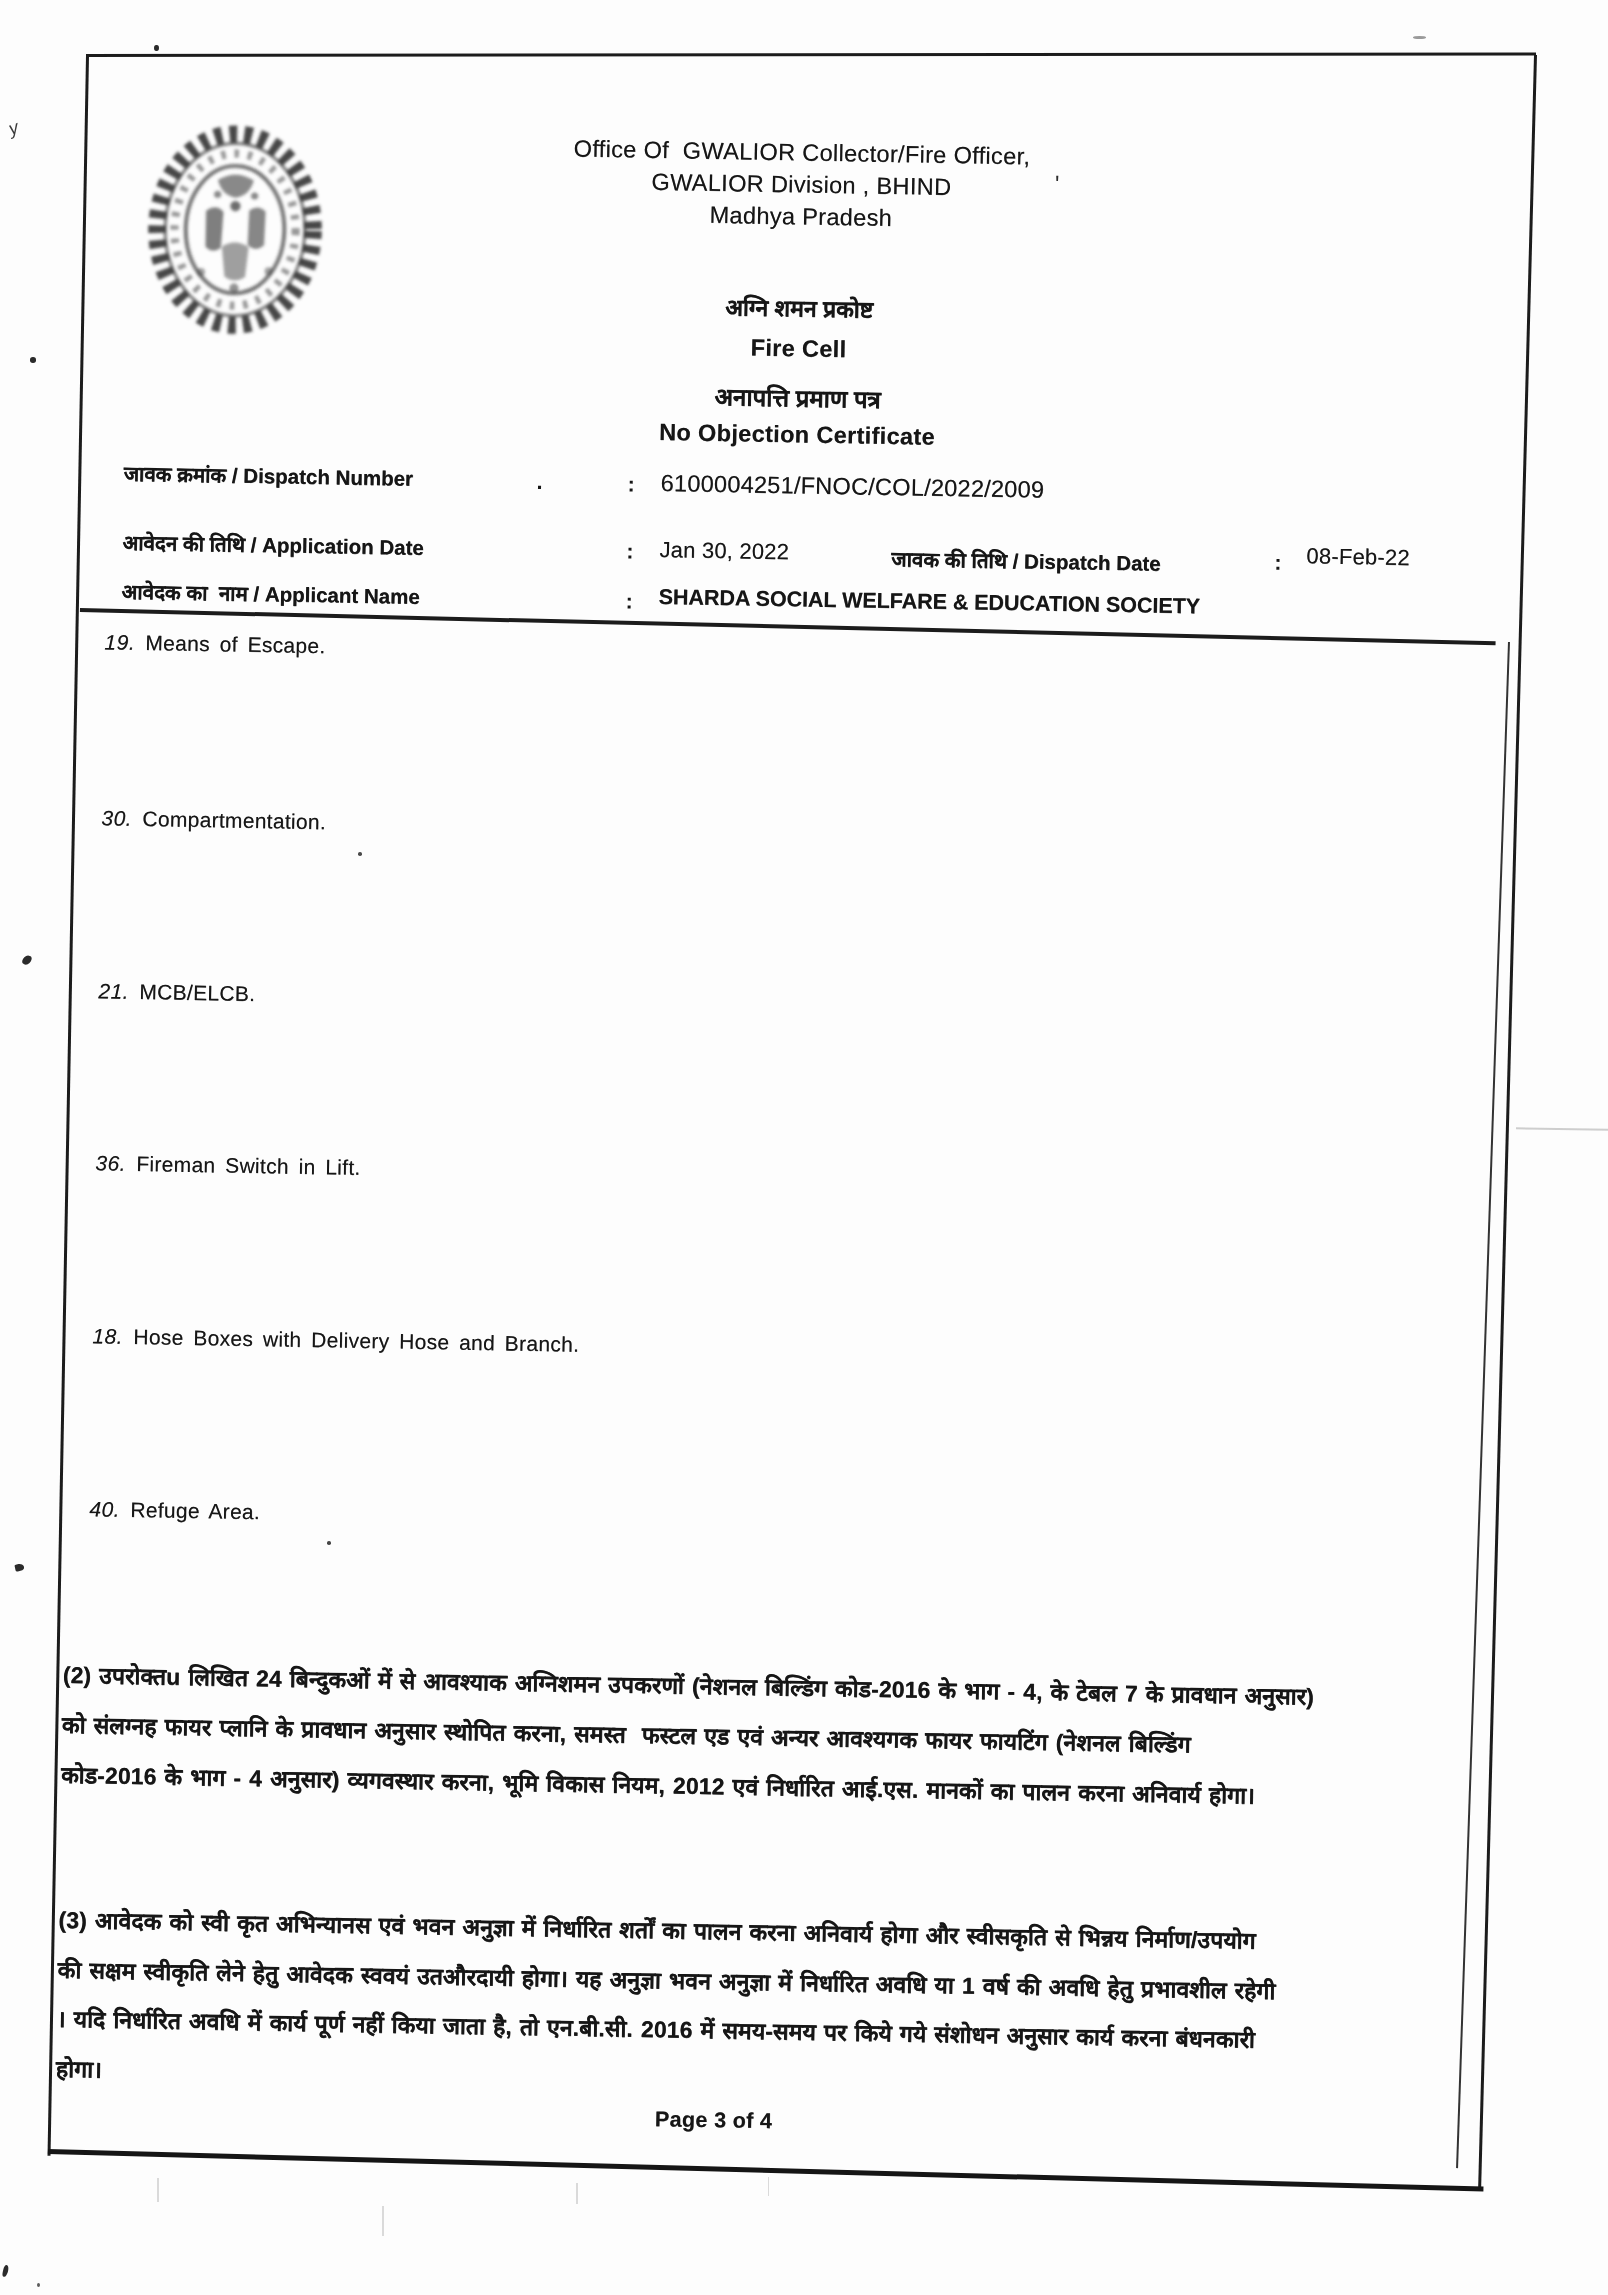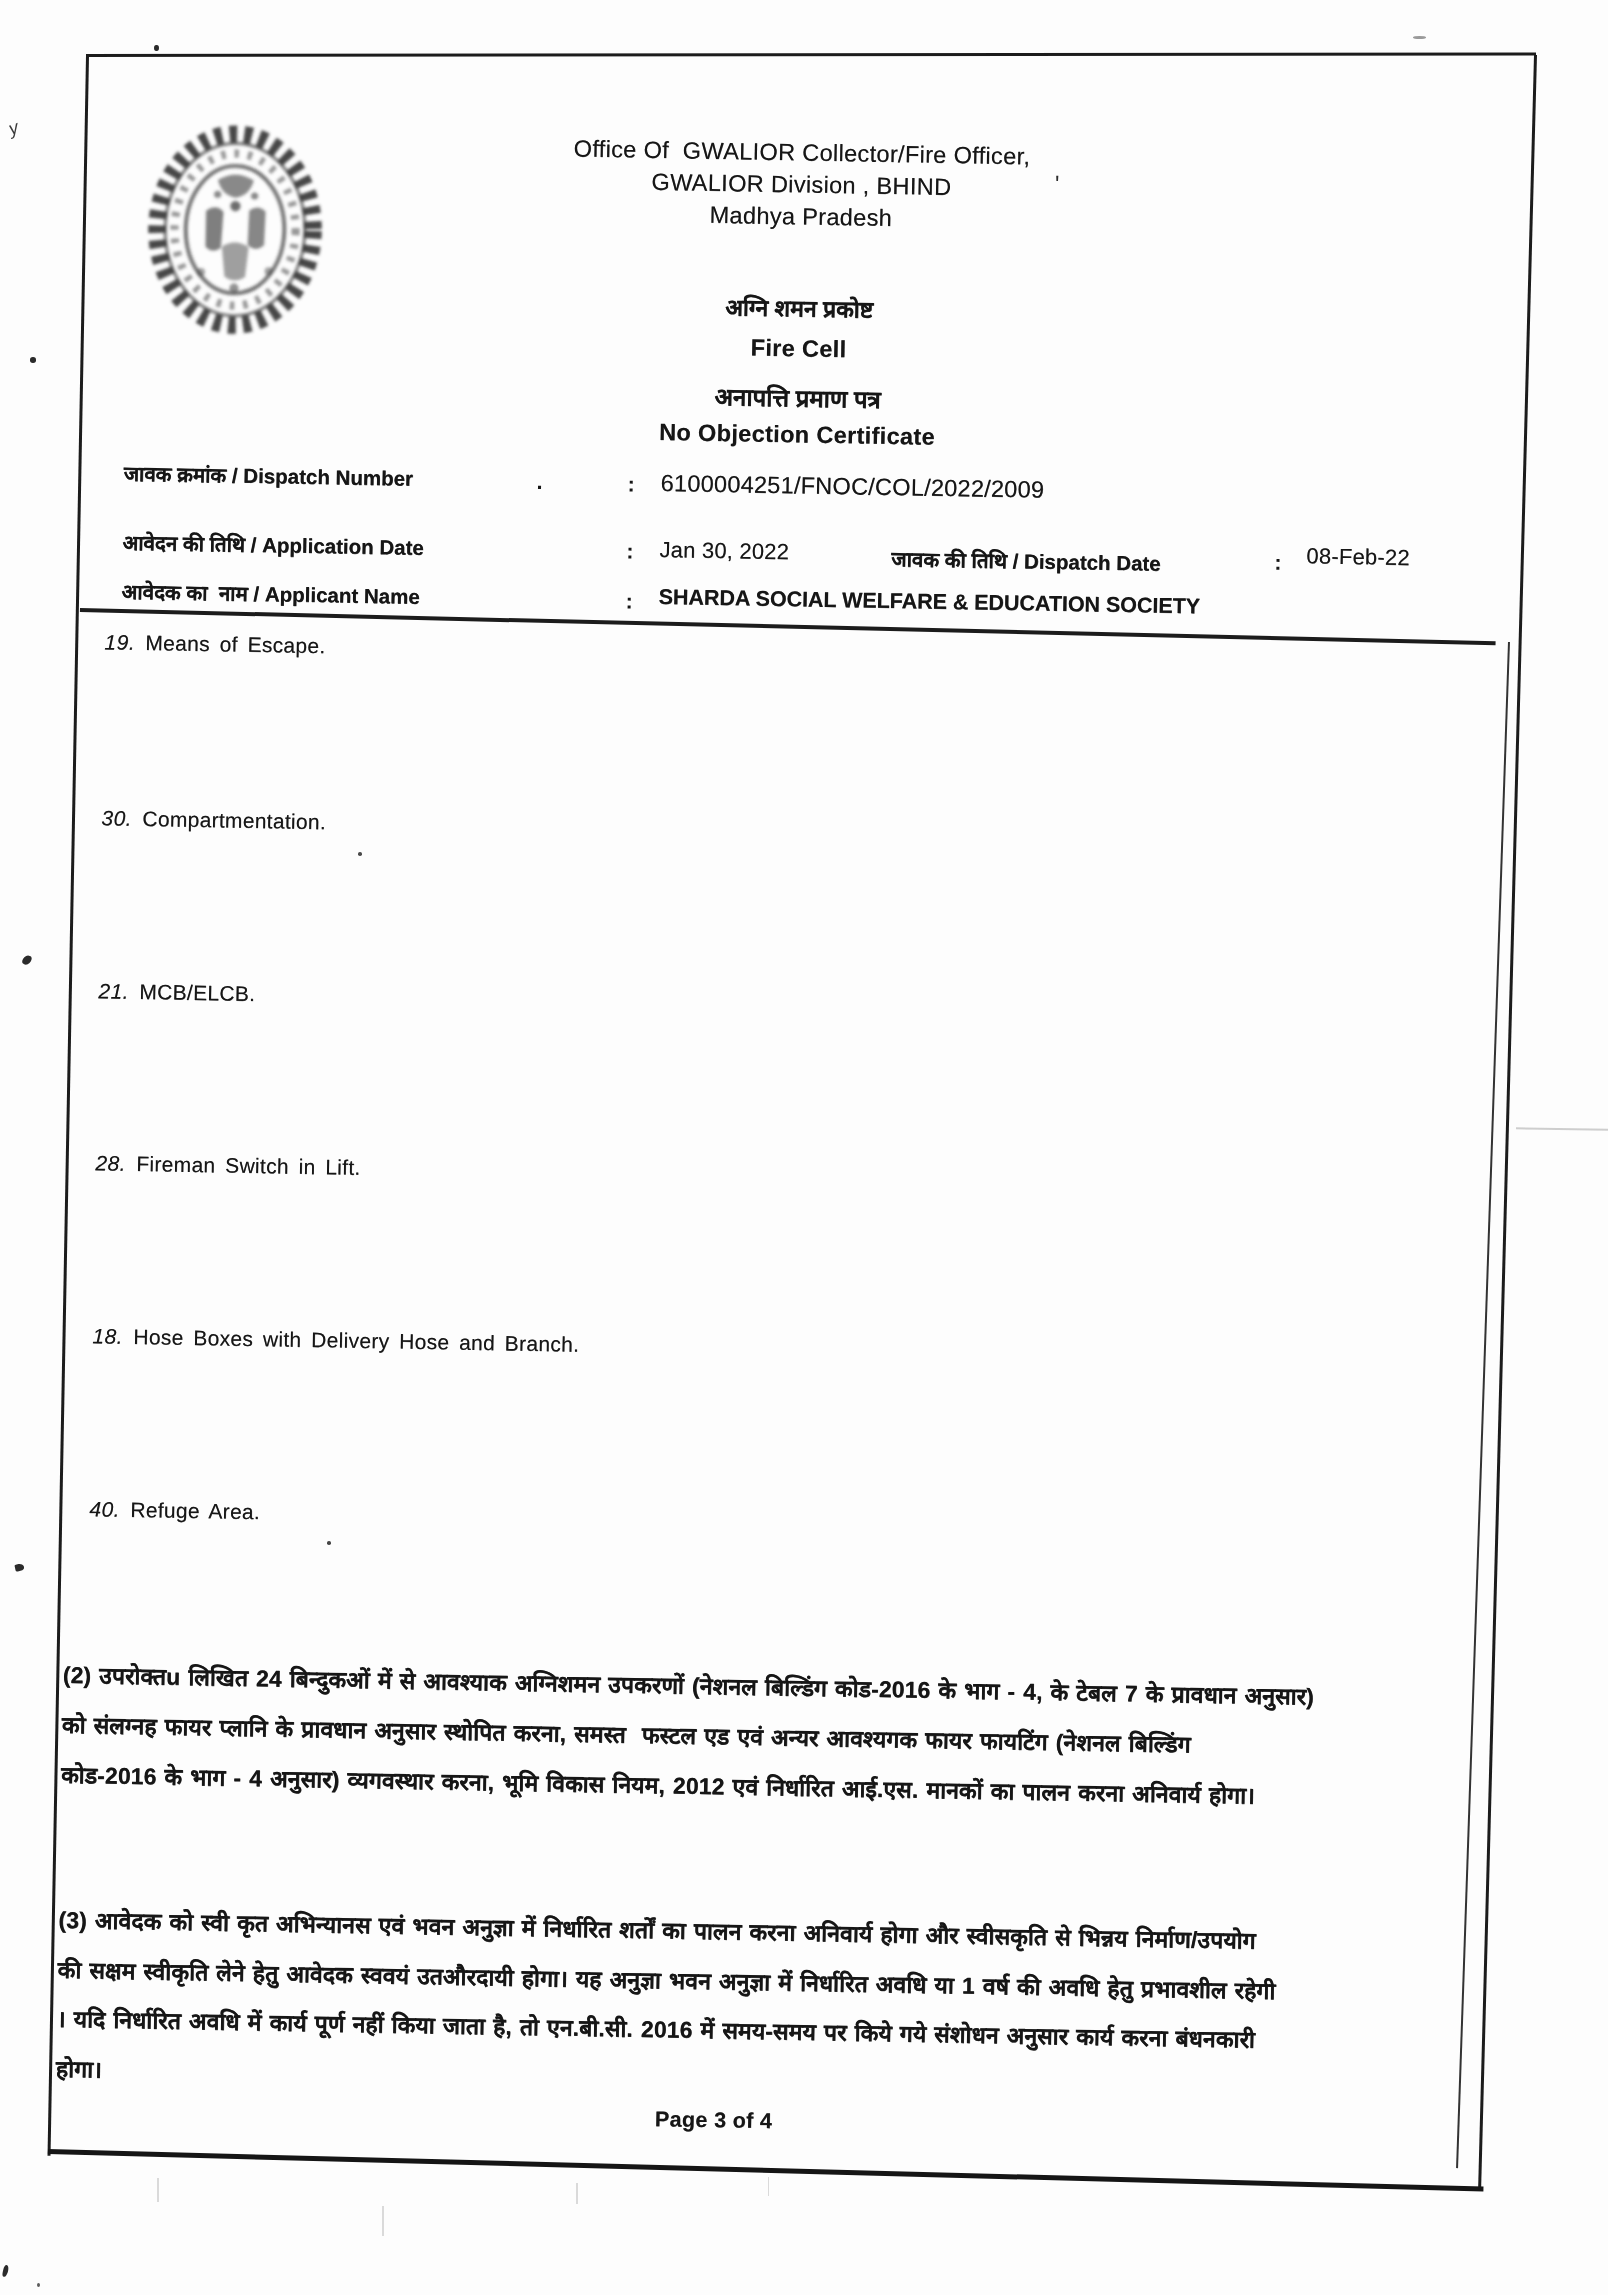--- a/index.html
+++ b/index.html
@@ -119,21 +119,21 @@
     <div class="abs" style="left:101px;top:621px;">
       <span class="item-num scl">19.</span><span class="item-label scl" style="margin-left:10.3px;">Means of Escape.</span>
     </div>
     <div class="abs" style="left:101px;top:797px;">
       <span class="item-num scl">30.</span><span class="item-label scl" style="margin-left:10.3px;">Compartmentation.</span>
     </div>
     <div class="abs" style="left:101px;top:970px;">
       <span class="item-num scl">21.</span><span class="item-label scl" style="margin-left:10.3px;">MCB/ELCB.</span>
     </div>
     <div class="abs" style="left:101px;top:1142px;">
-      <span class="item-num scl">28.</span><span class="item-label scl" style="margin-left:10.3px;">Fireman Switch in Lift.</span>
+      <span class="item-num scl">36.</span><span class="item-label scl" style="margin-left:10.3px;">Fireman Switch in Lift.</span>
     </div>
     <div class="abs" style="left:101px;top:1315px;">
       <span class="item-num scl">18.</span><span class="item-label scl" style="margin-left:10.3px;">Hose Boxes with Delivery Hose and Branch.</span>
     </div>
     <div class="abs" style="left:101px;top:1488px;">
       <span class="item-num scl">40.</span><span class="item-label scl" style="margin-left:10.3px;">Refuge Area.</span>
     </div>
 
     <div class="abs para sc" style="left:91px;top:1658px;">(2) उपरोक्तu लिखित 24 बिन्दुकओं में से आवश्याक अग्निशमन उपकरणों (नेशनल बिल्डिंग कोड-2016 के भाग - 4, के टेबल 7 के प्रावधान अनुसार)</div>
     <div class="abs para sc" style="left:91px;top:1708px;">को संलग्नह फायर प्लानि के प्रावधान अनुसार स्थोपित करना, समस्त  फस्टल एड एवं अन्यर आवश्यगक फायर फायटिंग (नेशनल बिल्डिंग</div>

